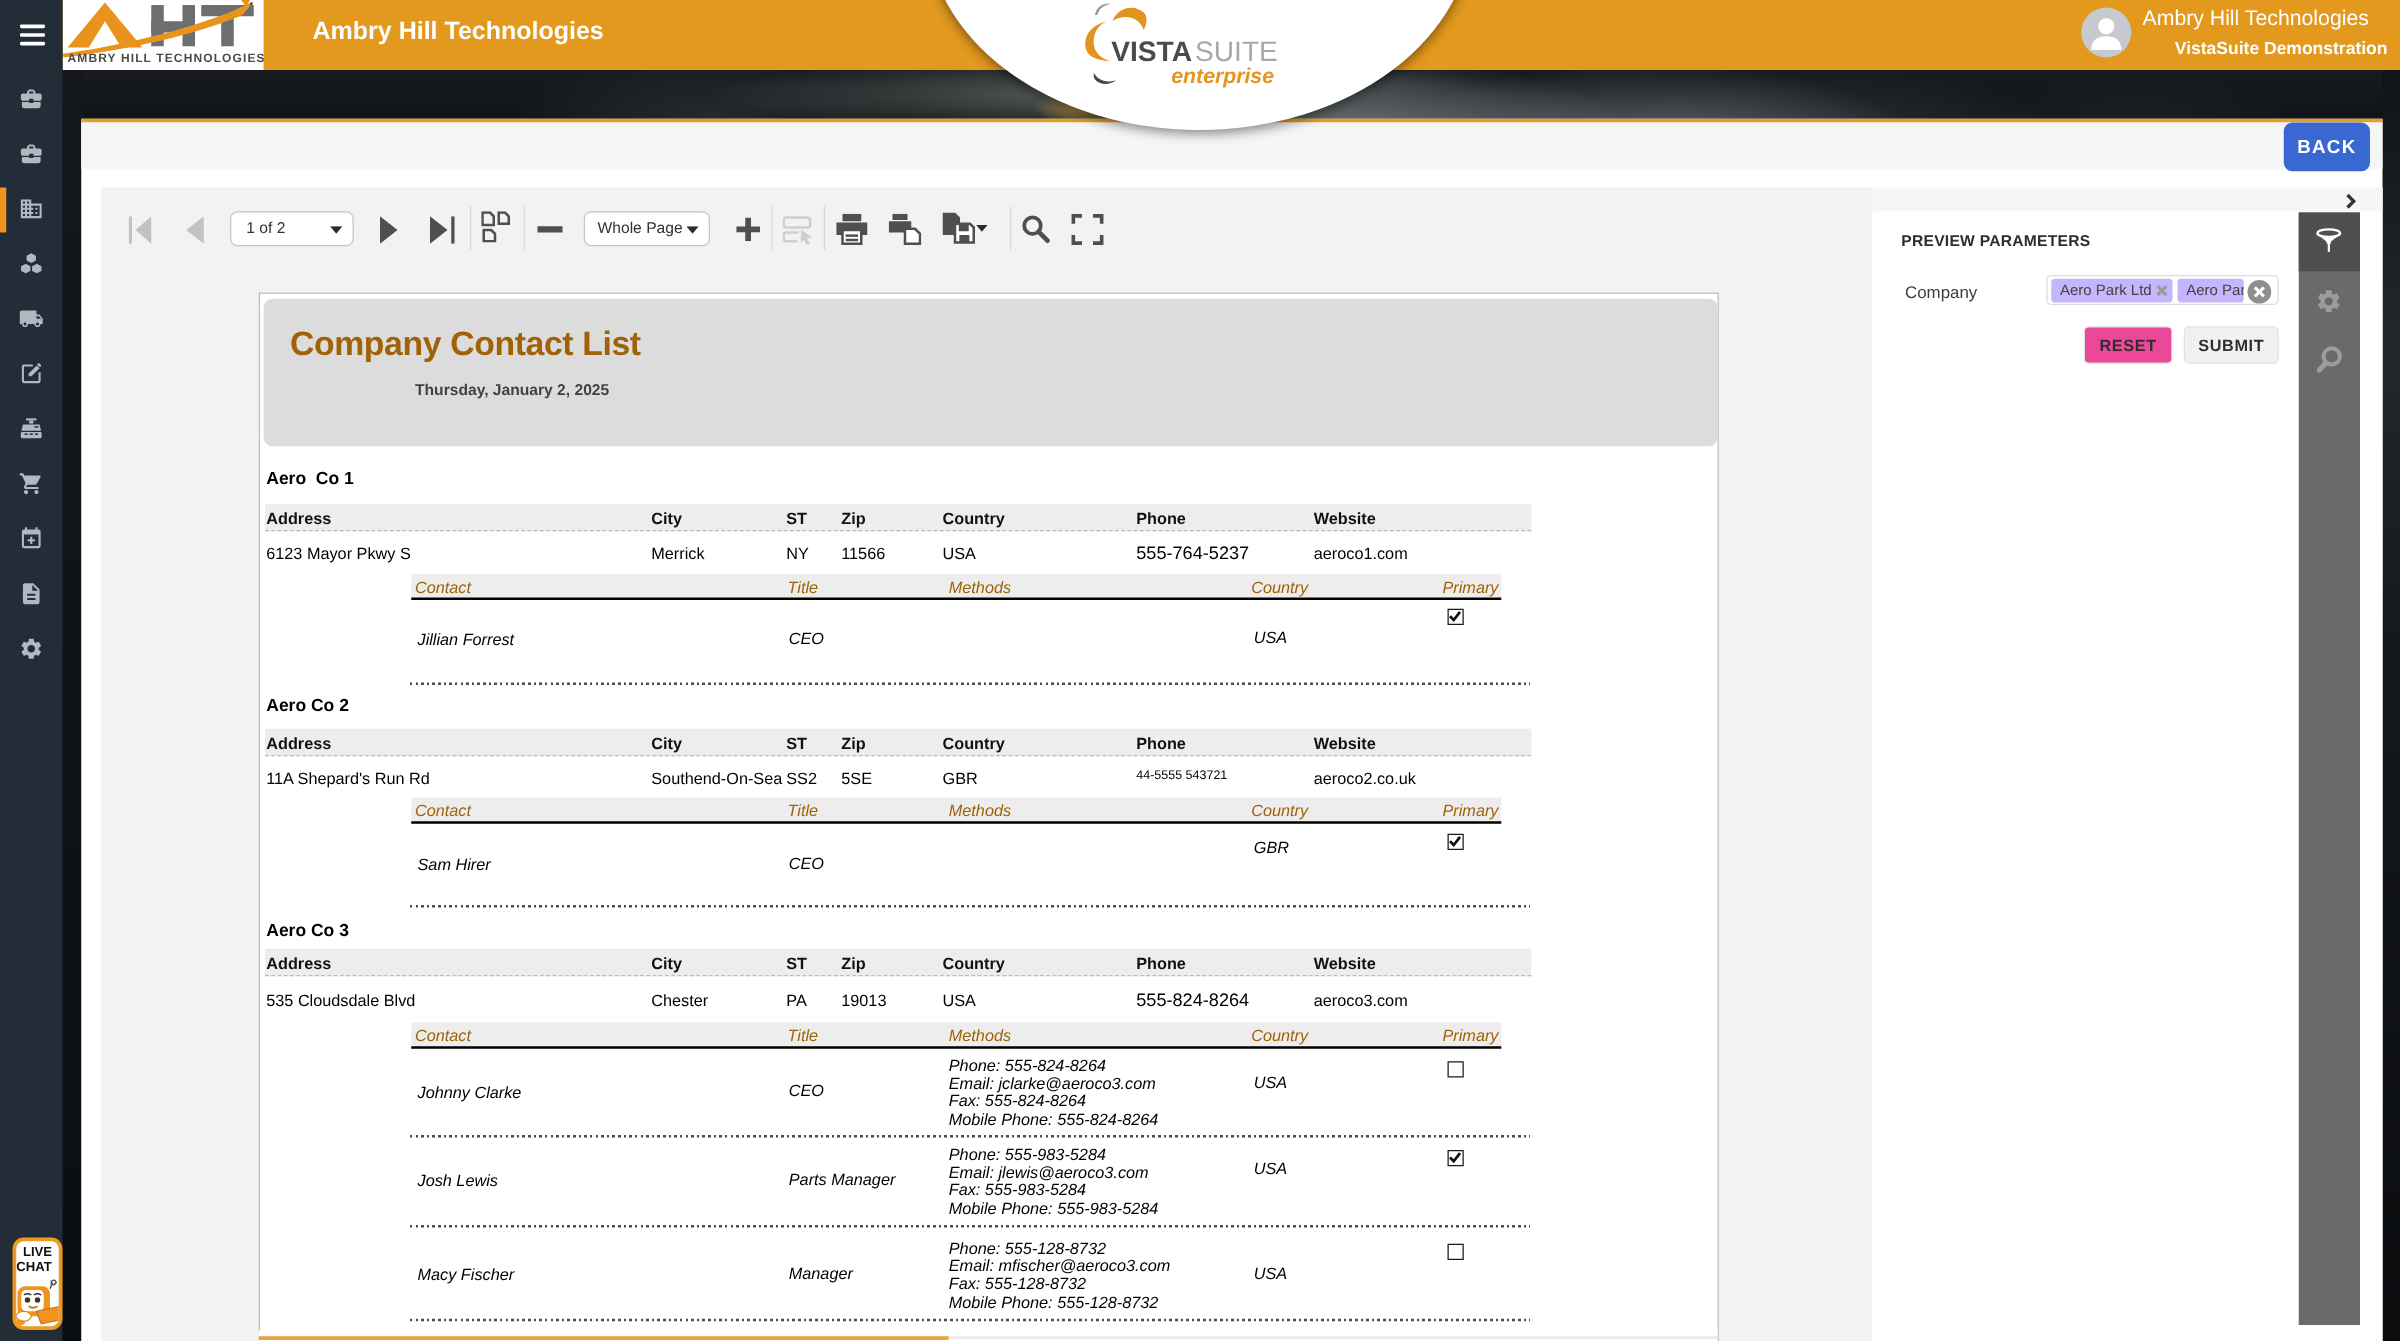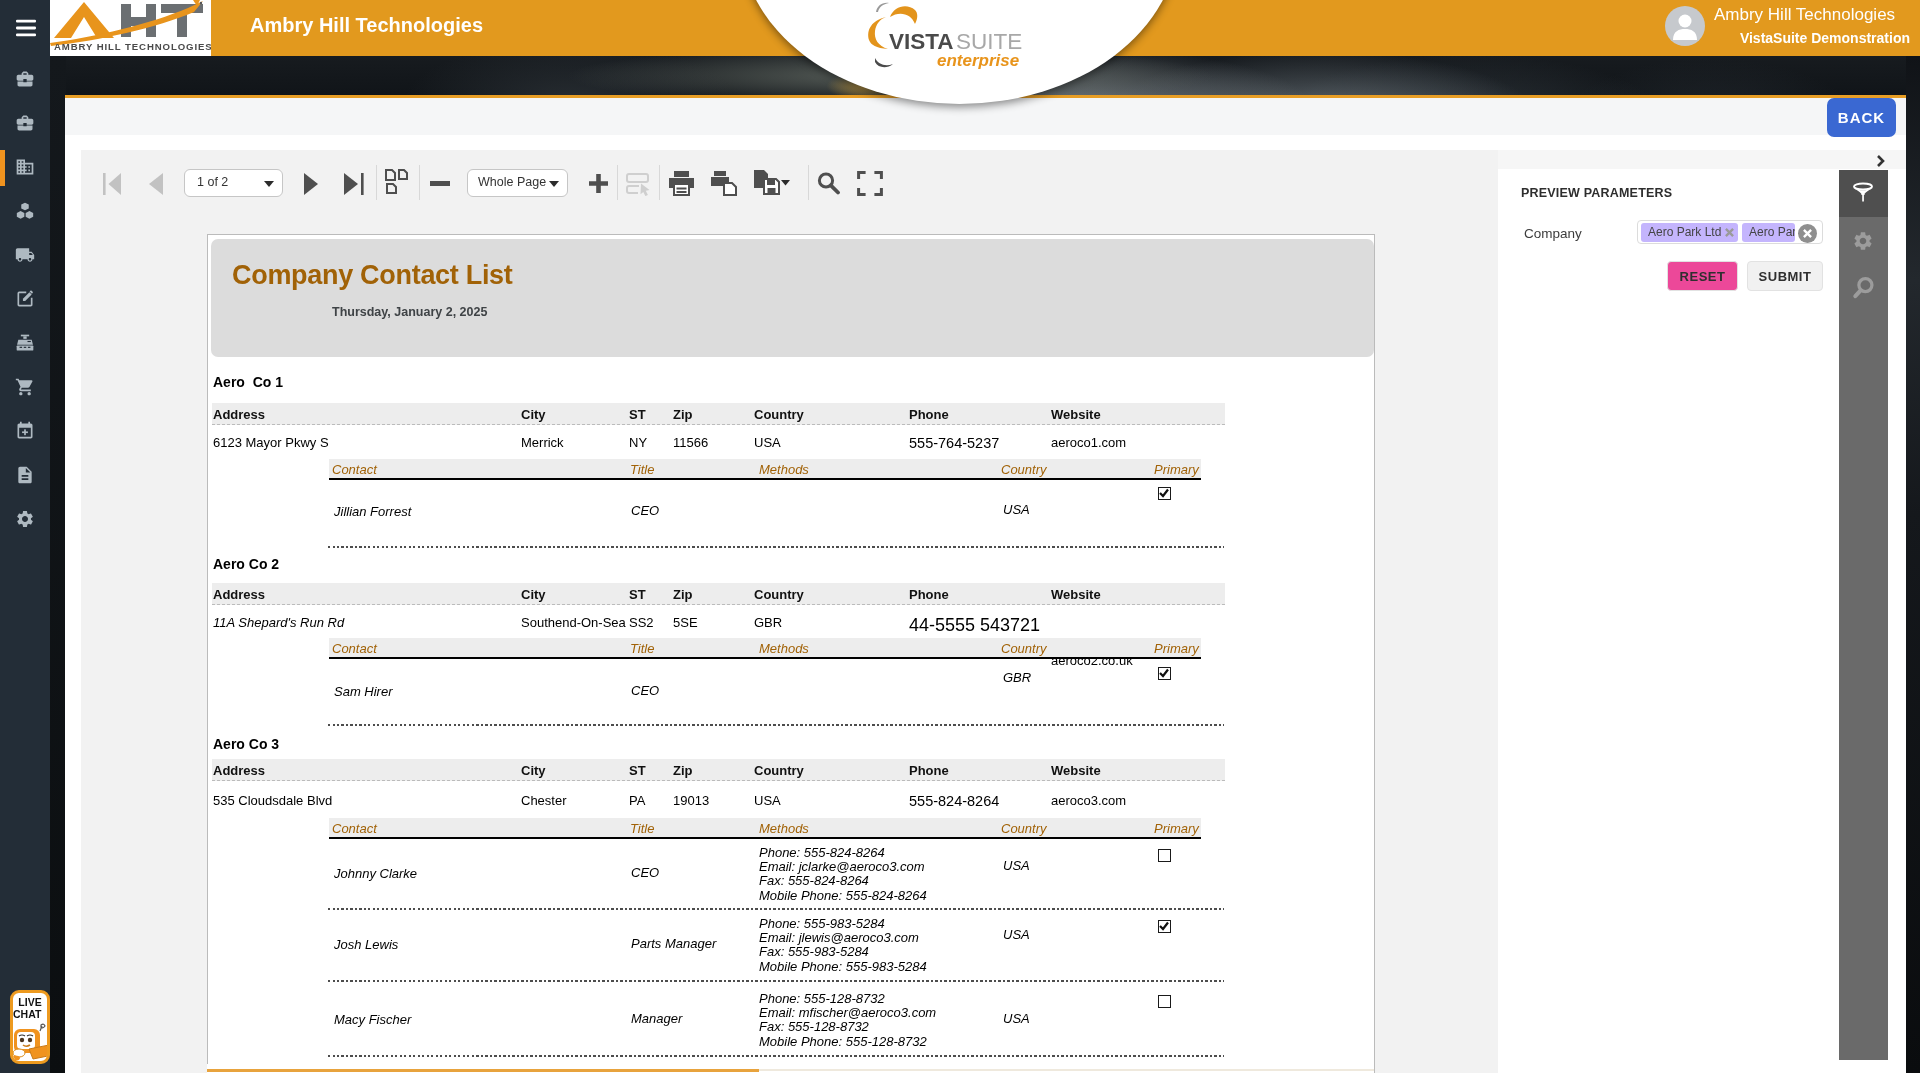--- a/index.html
+++ b/index.html
@@ -254,27 +254,27 @@
 <div class="mhdr" style="top:348px">
           <span style="left:1px">Address</span>
           <span style="left:309px">City</span>
           <span style="left:417px">ST</span>
           <span style="left:461px">Zip</span>
           <span style="left:542px">Country</span>
           <span style="left:697px">Phone</span>
           <span style="left:839px">Website</span>
         </div>
 <div class="addr" style="top:380px">
-          <span style="left:1px;font-style:italic;">11A Shepard's Run Rd</span>
+          <span style="left:1px;">11A Shepard's Run Rd</span>
           <span style="left:309px;">Southend-On-Sea</span>
           <span style="left:417px;">SS2</span>
           <span style="left:461px;">5SE</span>
           <span style="left:542px;">GBR</span>
-          <span style="left:697px;font-size:18px">44-5555 543721</span>
-          <span style="left:839px;margin-top:38px;">aeroco2.co.uk</span>
+          <span style="left:697px;font-size:10px">44-5555 543721</span>
+          <span style="left:839px;">aeroco2.co.uk</span>
         </div>
 <div class="chdr" style="top:403px">
           <span style="left:3px">Contact</span>
           <span style="left:301px">Title</span>
           <span style="left:430px">Methods</span>
           <span style="left:672px">Country</span>
           <span style="left:825px">Primary</span>
         </div>
         <div class="cname" style="top:449px">Sam Hirer</div>
         <div class="ctitle" style="top:448px">CEO</div>

